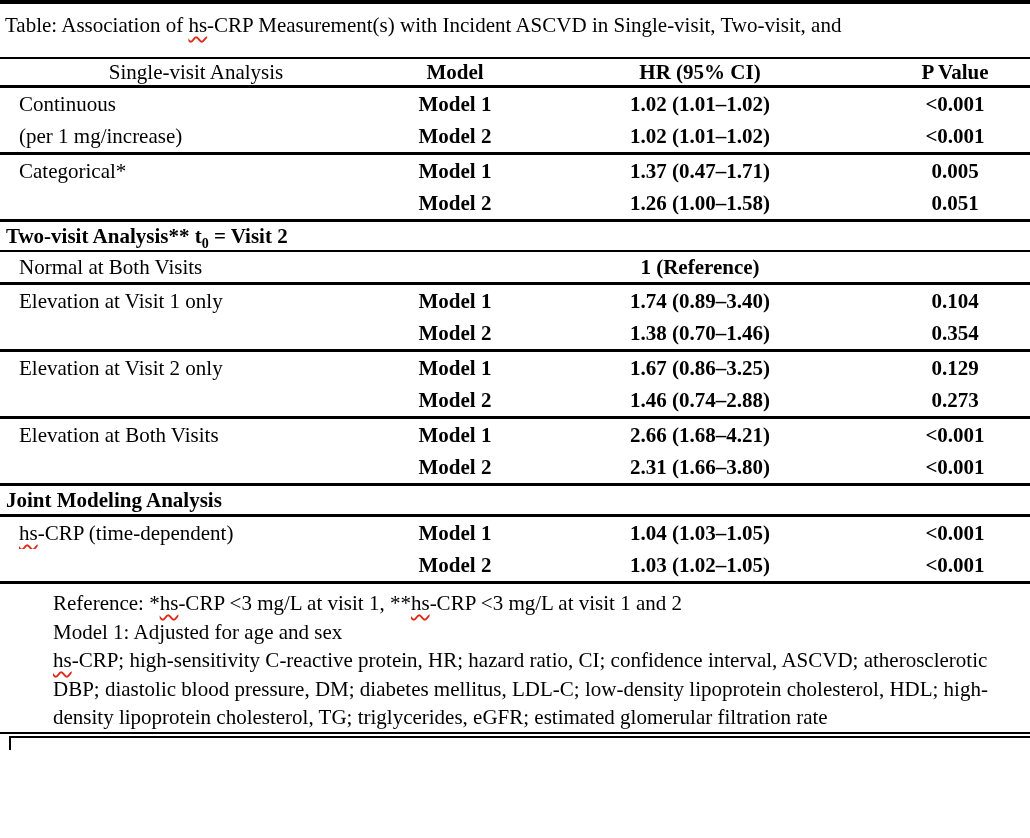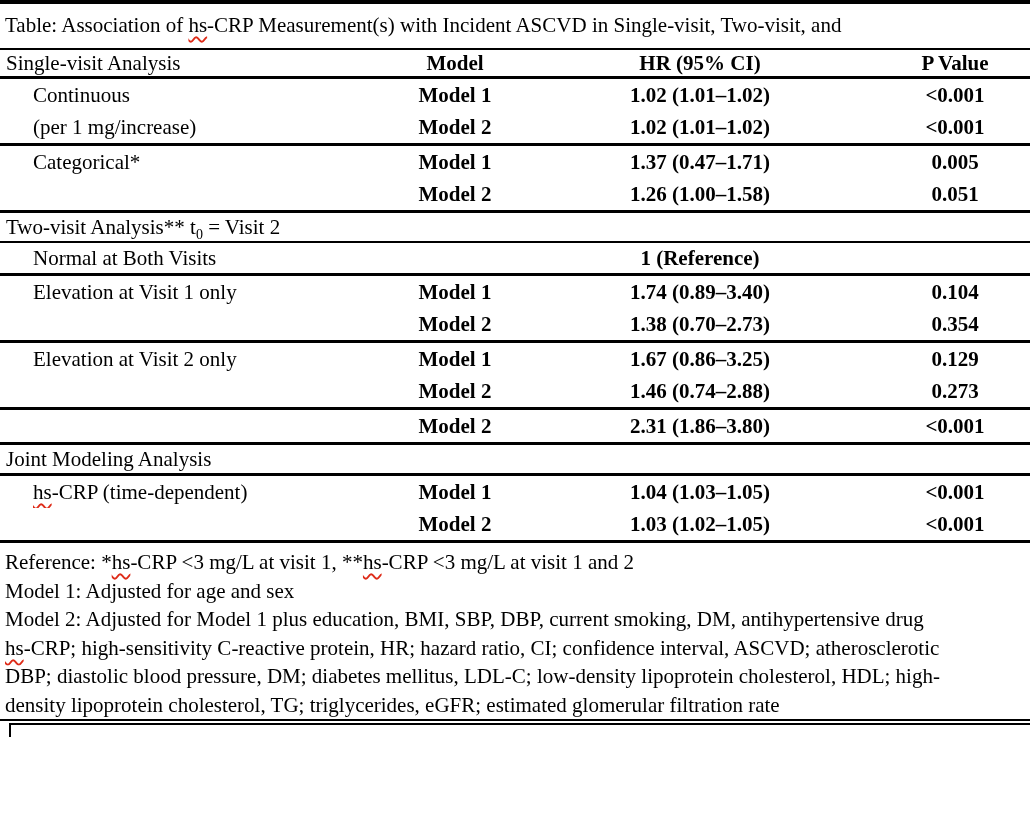--- a/index.html
+++ b/index.html
@@ -1,36 +1,36 @@
 <!DOCTYPE html>
 <html><head>
 <meta charset="utf-8">
 <style>
   html,body{margin:0;padding:0;}
   body{
     width:1030px;height:838px;overflow:hidden;background:#ffffff;color:#000000;
     font-family:"Liberation Serif","DejaVu Serif",serif;font-size:21px;
   }
   .topbar{height:4px;background:#000000;}
-  .title{padding:6px 8px 8px 5px;border-bottom:2px solid #000;}
+  .title{padding:6px 8px 17px 5px;border-bottom:2px solid #000;}
   .title .tline{line-height:30px;white-space:nowrap;}
   table{border-collapse:collapse;table-layout:fixed;width:1030px;}
   td{padding:0 4px;vertical-align:middle;white-space:nowrap;overflow:hidden;}
-  .c1{text-align:left;padding-left:33px;}
+  .c1{text-align:left;padding-left:19px;}
   .c1.flush{padding-left:6px;}
   .c2,.c3,.c4{text-align:center;font-weight:bold;}
-  tr.hdr td{height:26px;}
+  tr.hdr td{height:26px;text-align:center;}
   tr.datarow td{height:32px;}
-  tr.secrow td{height:28px;padding-left:5px;}
+  tr.secrow td{height:28px;padding-left:5px;font-weight:bold;}
   tr.refrow td{height:30px;margin-top:40px;}
   tr.b2 td{border-bottom:2px solid #000;}
   tr.b3 td{border-bottom:3px solid #000;}
   .sub{vertical-align:sub;font-size:14px;line-height:0;}
   .notes{padding:5px 8px 0 5px;}
-  .notes .nline{height:28.5px;line-height:28.5px;white-space:nowrap;}
+  .notes .nline{height:28.5px;line-height:28.5px;white-space:nowrap;margin-left:48px;}
   .bottom-rule{border-top:2px solid #000;}
   .next-box{margin-top:2px;margin-left:9px;border-top:2px solid #000;border-left:2px solid #000;height:12px;}
   .sq{
     text-decoration:underline;
     text-decoration-style:wavy;
     text-decoration-color:#de2b18;
     text-decoration-thickness:2px;
     text-underline-offset:4px;
   }
 </style>
@@ -98,39 +98,45 @@
 
     <tr class="datarow">
       <td class="c1">Elevation at Visit 1 only</td>
       <td class="c2">Model 1</td>
       <td class="c3">1.74 (0.89–3.40)</td>
       <td class="c4">0.104</td>
     </tr>
     <tr class="datarow b3">
       <td class="c1"></td>
       <td class="c2">Model 2</td>
-      <td class="c3">1.38 (0.70–2.73)</td>
+      <td class="c3">1.38 (0.70–1.46)</td>
       <td class="c4">0.354</td>
     </tr>
     <tr class="datarow">
       <td class="c1">Elevation at Visit 2 only</td>
       <td class="c2">Model 1</td>
       <td class="c3">1.67 (0.86–3.25)</td>
       <td class="c4">0.129</td>
     </tr>
     <tr class="datarow b3">
       <td class="c1"></td>
       <td class="c2">Model 2</td>
       <td class="c3">1.46 (0.74–2.88)</td>
       <td class="c4">0.273</td>
     </tr>
+    <tr class="datarow">
+      <td class="c1">Elevation at Both Visits</td>
+      <td class="c2">Model 1</td>
+      <td class="c3">2.66 (1.68–4.21)</td>
+      <td class="c4">&lt;0.001</td>
+    </tr>
     <tr class="datarow b3">
       <td class="c1"></td>
       <td class="c2">Model 2</td>
-      <td class="c3">2.31 (1.86–3.80)</td>
+      <td class="c3">2.31 (1.66–3.80)</td>
       <td class="c4">&lt;0.001</td>
     </tr>
 
     <tr class="secrow b3">
       <td colspan="4" class="c1 flush">Joint Modeling Analysis</td>
     </tr>
 
     <tr class="datarow">
       <td class="c1"><span class="sq">hs</span>-CRP (time-dependent)</td>
       <td class="c2">Model 1</td>
@@ -142,21 +148,20 @@
       <td class="c2">Model 2</td>
       <td class="c3">1.03 (1.02–1.05)</td>
       <td class="c4">&lt;0.001</td>
     </tr>
   </tbody>
     </table>
 
   <div class="notes">
     <div class="nline">Reference: *<span class="sq">hs</span>-CRP &lt;3 mg/L at visit 1, **<span class="sq">hs</span>-CRP &lt;3 mg/L at visit 1 and 2</div>
     <div class="nline">Model 1: Adjusted for age and sex</div>
-    <div class="nline">Model 2: Adjusted for Model 1 plus education, BMI, SBP, DBP, current smoking, DM, antihypertensive drug</div>
     <div class="nline"><span class="sq">hs</span>-CRP; high-sensitivity C-reactive protein, HR; hazard ratio, CI; confidence interval, ASCVD; atherosclerotic</div>
     <div class="nline">DBP; diastolic blood pressure, DM; diabetes mellitus, LDL-C; low-density lipoprotein cholesterol, HDL; high-</div>
     <div class="nline">density lipoprotein cholesterol, TG; triglycerides, eGFR; estimated glomerular filtration rate</div>
   </div>
 
   <div class="bottom-rule"></div>
   <div class="next-box"></div>
 </div>
 
 </body></html>

